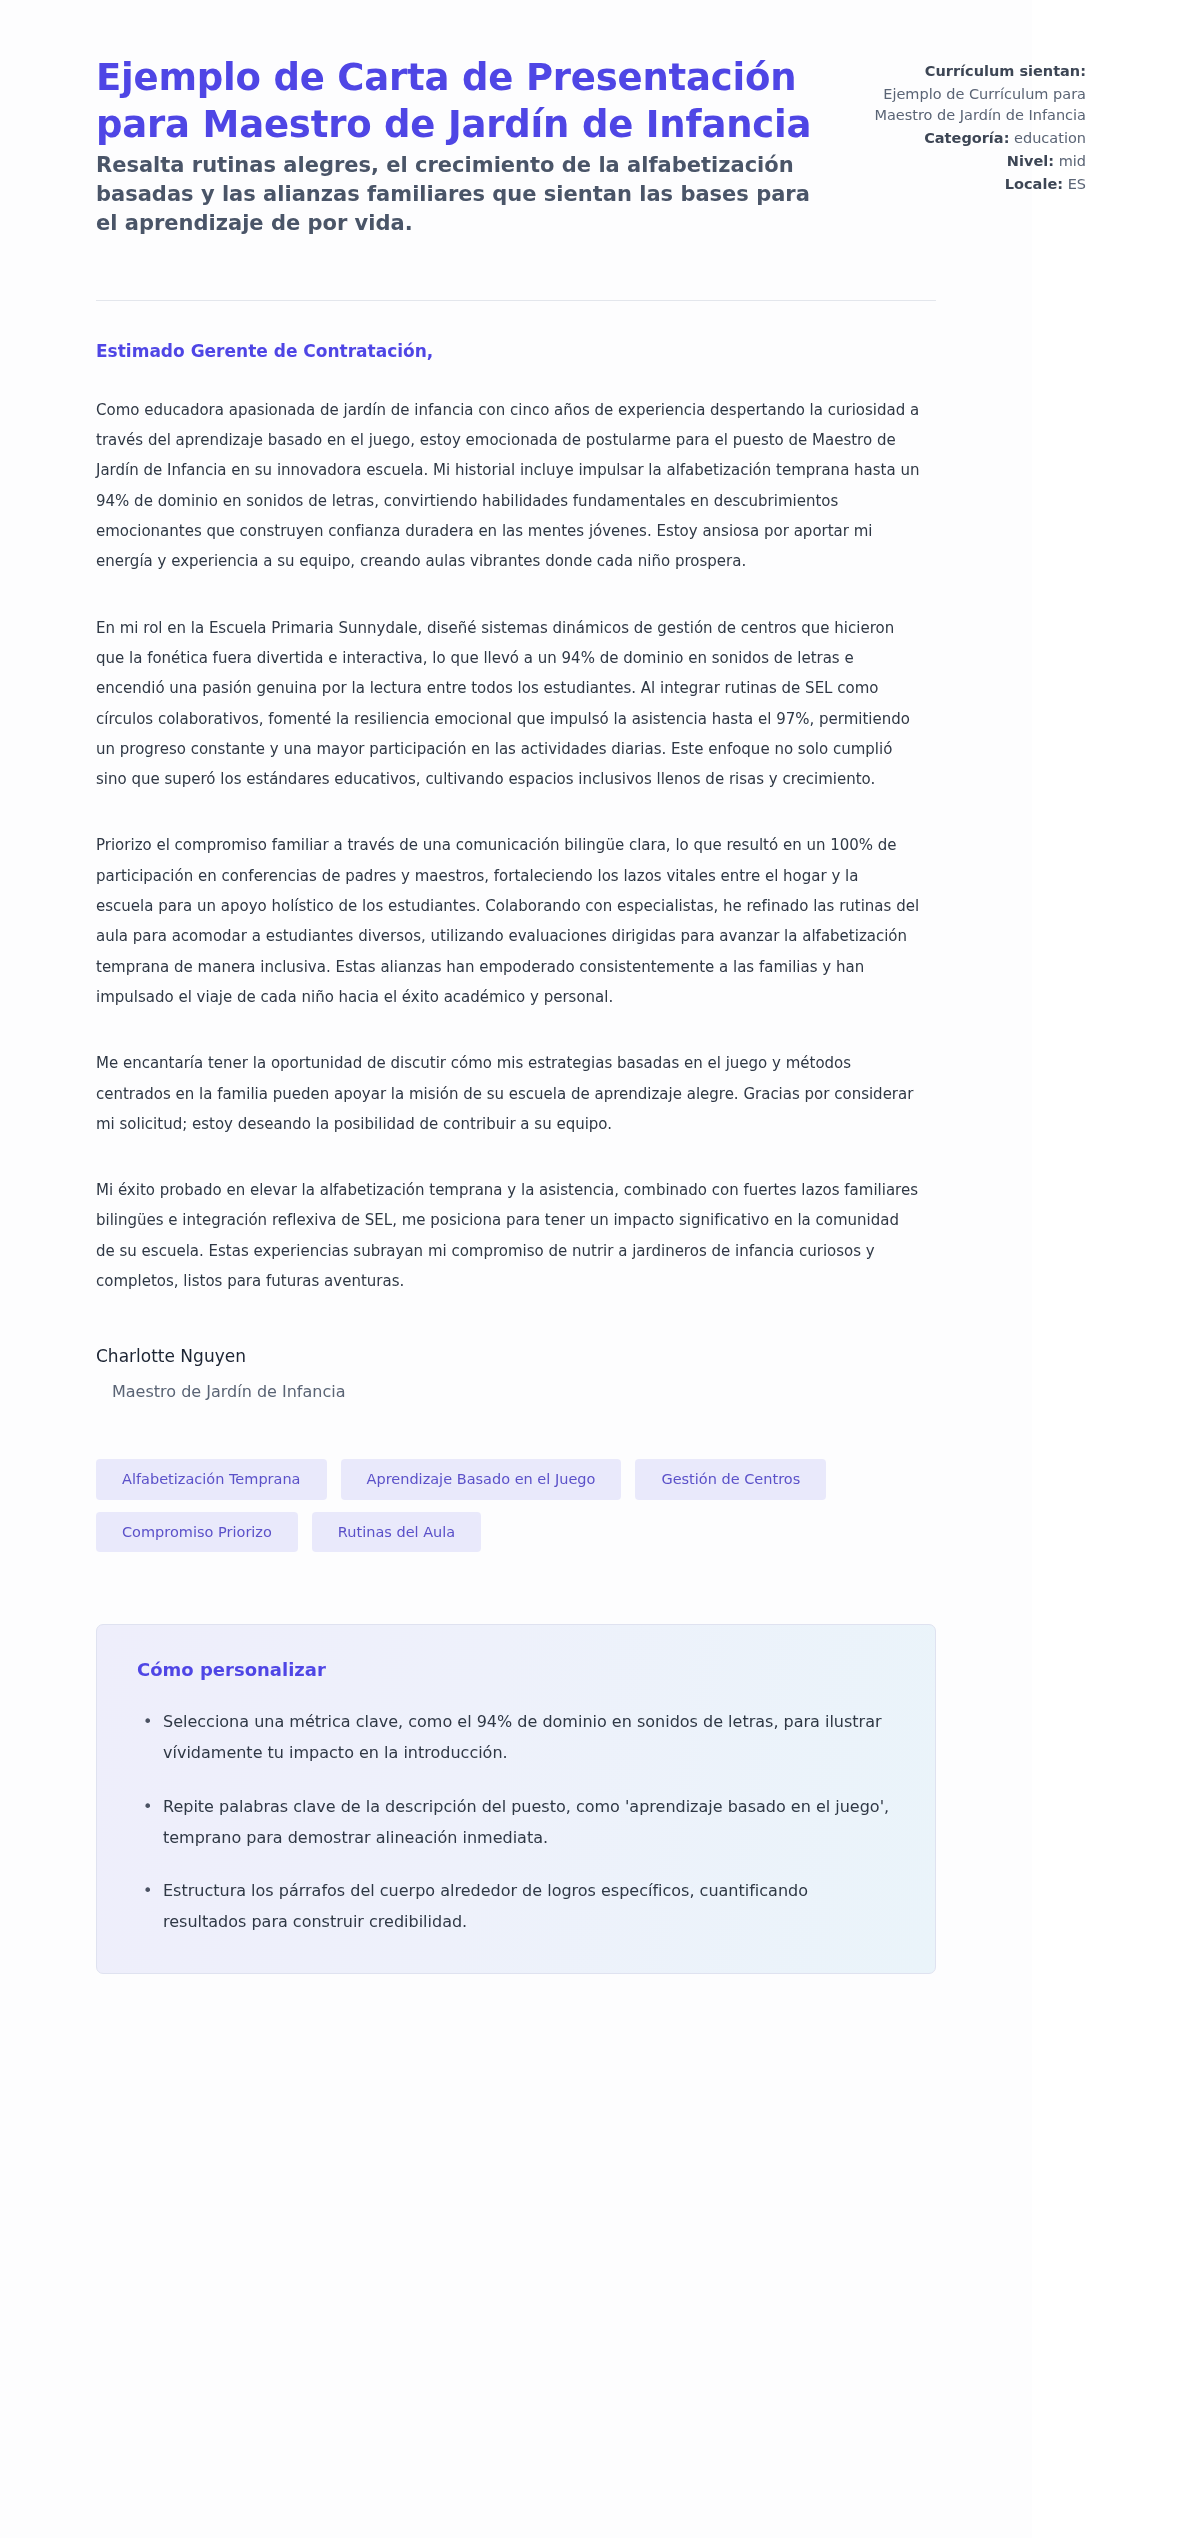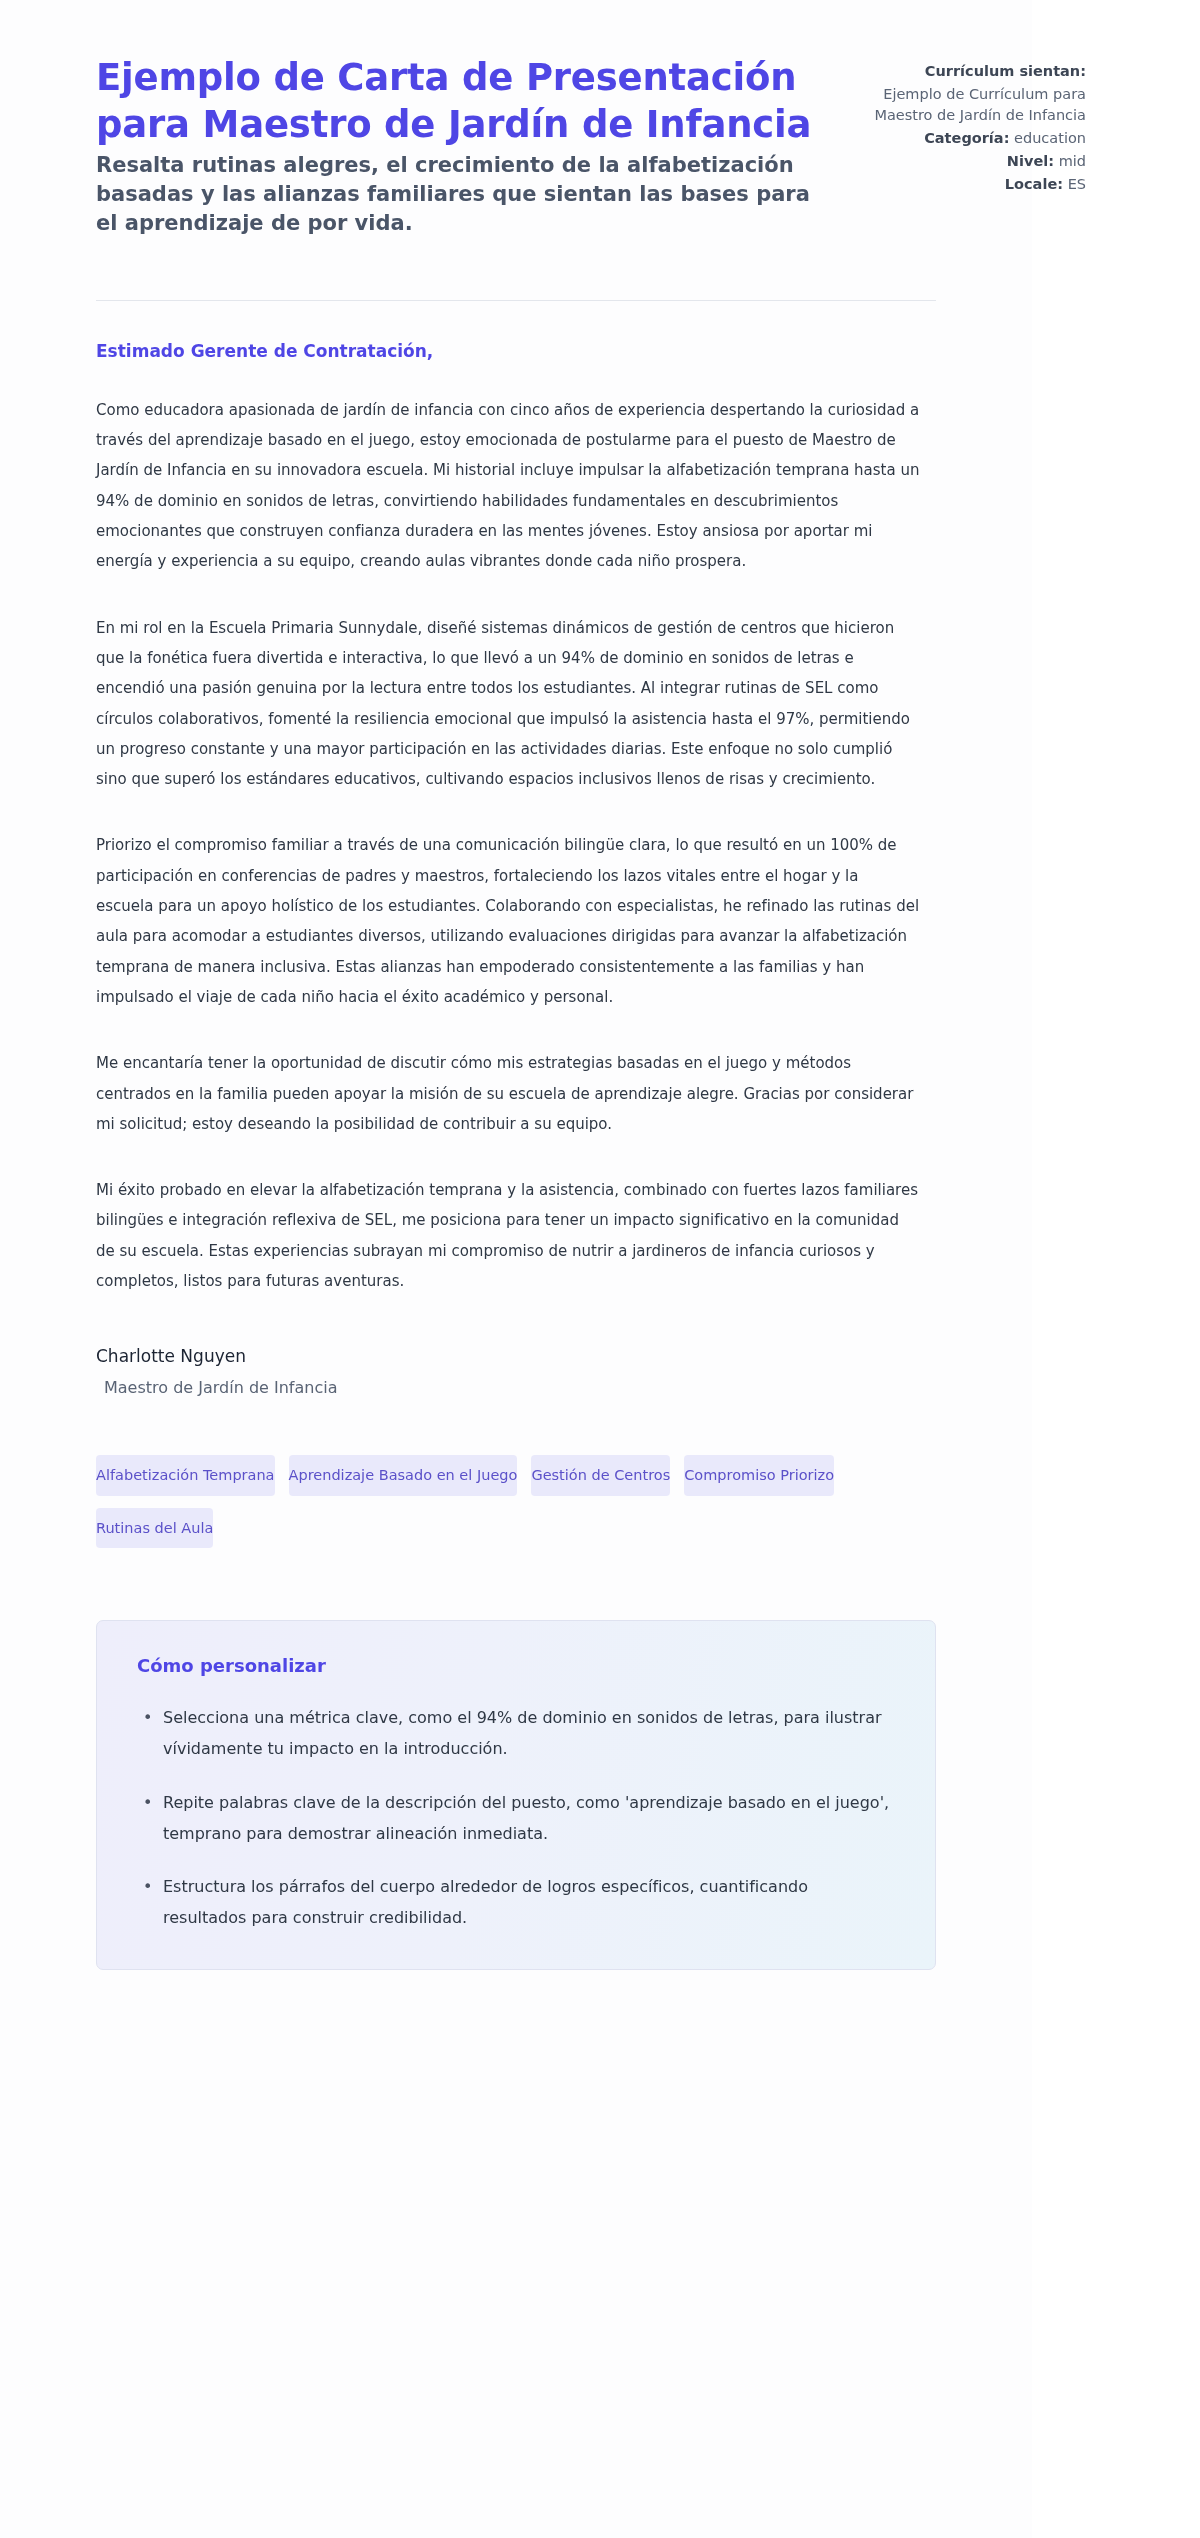--- a/index.html
+++ b/index.html
@@ -84,37 +84,37 @@
   .signature { margin-top: 50px; }
   .sig-name {
     font-size: 17px;
     font-weight: 400;
     color: #1b2332;
     margin: 0 0 12px 0;
   }
   .sig-role {
     font-size: 16px;
     color: #5a6475;
-    margin: 8px;
+    margin: 16px;
   }
 
   
   .tag-list {
     display: flex;
     flex-wrap: wrap;
     gap: 12px 14px;
     margin-top: 58px;
     max-width: 800px;
   }
   .tag {
     background: #e9e9fb;
     color: #5b51c9;
     font-size: 14.5px;
     line-height: 1;
-    padding: 13px 0;
+    padding: 13px 26px;
     border-radius: 4px;
     white-space: nowrap;
   }
 
   
   .callout {
     margin-top: 72px;
     margin-bottom: 92px;
     background: linear-gradient(100deg, #eeeefb 0%, #eef1fb 45%, #eaf4fa 100%);
     border: 1px solid #dfe2f0;

